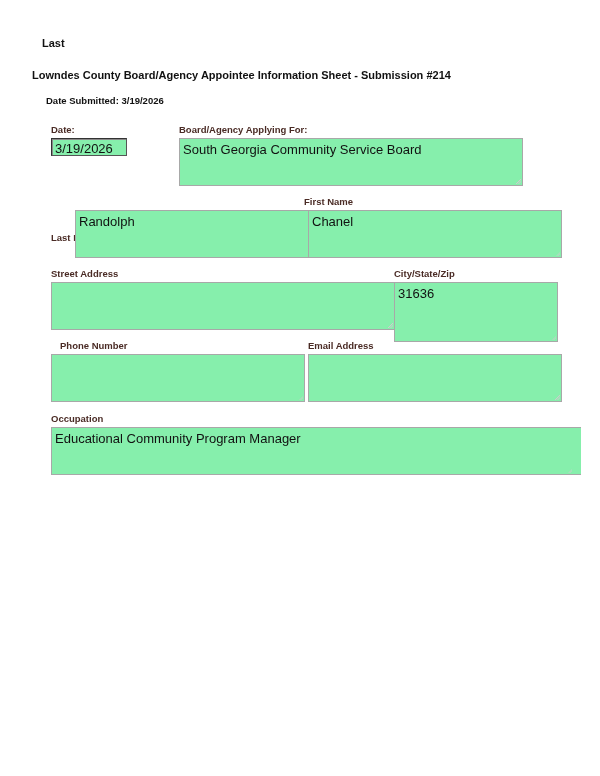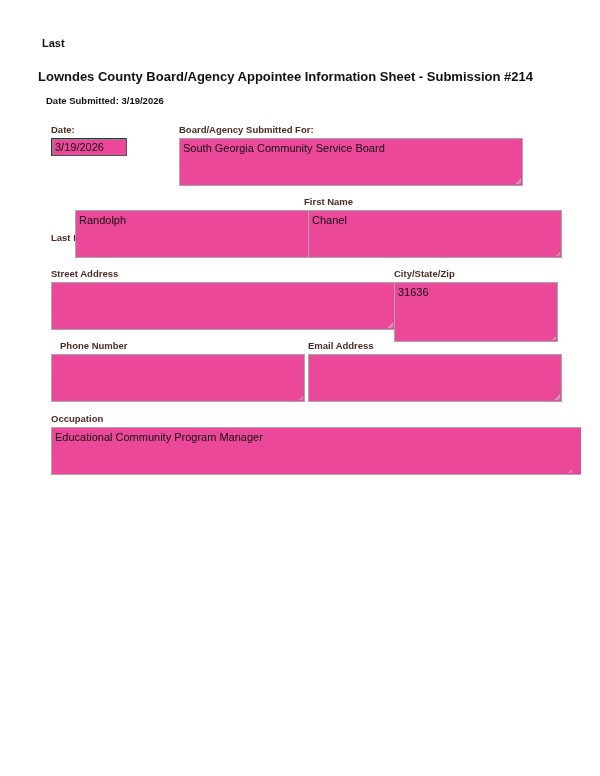--- a/index.html
+++ b/index.html
@@ -1,40 +1,40 @@
 <!DOCTYPE html>
 <html><head>
 <meta charset="utf-8">
 <style>
   html, body { margin:0; padding:0; background:#fff; }
   body { width:600px; height:776px; position:relative; overflow:hidden;
          font-family:"Liberation Sans", sans-serif; color:#111; }
   .abs { position:absolute; }
   .print { left:42px; top:37px; font-size:11px; font-weight:bold; }
-  .title { left:38px; top:69px; font-size:13px; font-weight:bold;text-align:center; }
+  .title { left:32px; top:69px; font-size:11px; font-weight:bold;text-align:center; }
   .submitted { left:46px; top:95px; font-size:9.5px; font-weight:bold; }
   .label { font-size:9.5px; font-weight:bold; color:#4a2b25; }
-  .box { position:absolute; box-sizing:border-box; background:#ec4899;
-         border:1px solid #a8a8a8; font-size:11px; padding:3px 3px; color:#111; }
+  .box { position:absolute; box-sizing:border-box; background:#86efac;
+         border:1px solid #a8a8a8; font-size:13px; padding:3px 3px; color:#111; }
   .box.inset { border:1px solid #555; border-top-color:#333; border-left-color:#333;
                box-shadow: inset 1px 1px 0 #888; padding:2px 3px; }
   .grip { position:absolute; right:1px; bottom:1px; width:5px; height:5px;
           background:linear-gradient(135deg, transparent 50%, #ccc 50%, transparent 65%, #ccc 75%, transparent 85%); }
 </style>
 </head>
 <body>
 
 <div class="abs print">Last</div>
 <div class="abs title">Lowndes County Board/Agency Appointee Information Sheet - Submission #214</div>
 <div class="abs submitted">Date Submitted: 3/19/2026</div>
 
 <div class="abs label" style="left:51px;top:124px;">Date:</div>
 <div class="box inset" style="left:51px;top:138px;width:76px;height:18px;">3/19/2026</div>
 
-<div class="abs label" style="left:179px;top:124px;">Board/Agency Submitted For:</div>
+<div class="abs label" style="left:179px;top:124px;">Board/Agency Applying For:</div>
 <div class="box" style="left:179px;top:138px;width:344px;height:48px;">
   <span>South Georgia Community Service Board</span>
   <span class="grip"></span>
 </div>
 
 <div class="abs label" style="left:51px;top:196px;margin-top:36px;">Last Name</div>
 <div class="box" style="left:51px;top:210px;width:290px;height:48px;margin-left:24px;">
   <span>Randolph</span>
   <span class="grip"></span>
 </div>

